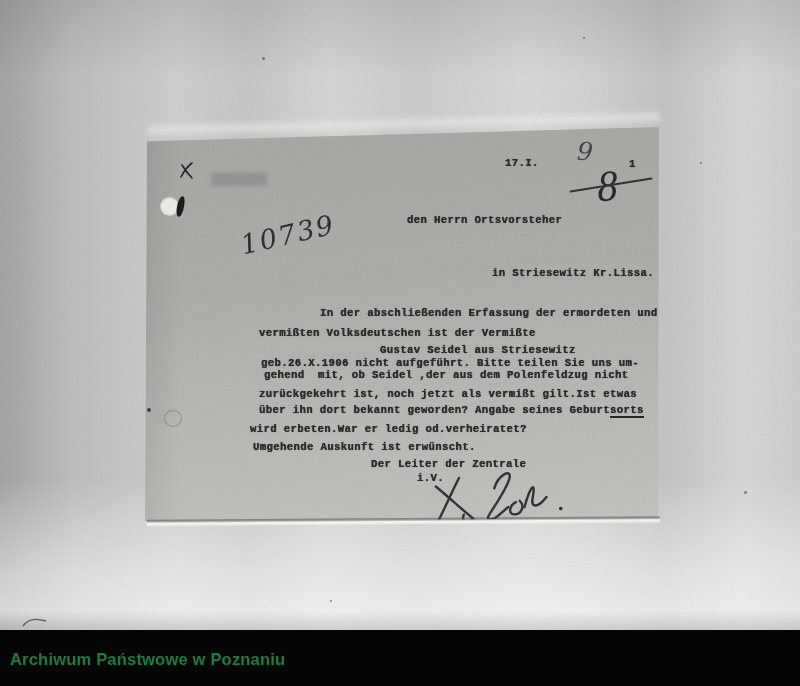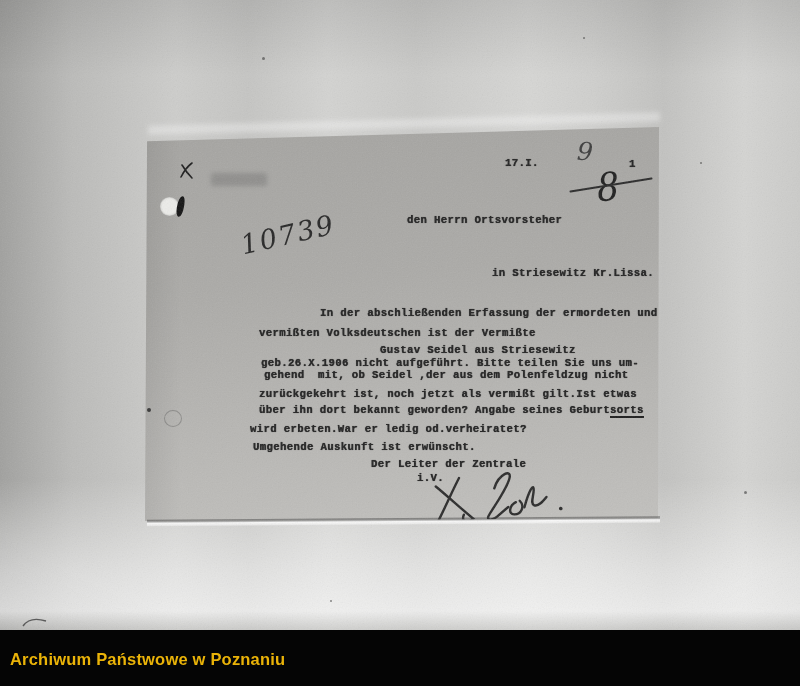--- a/index.html
+++ b/index.html
@@ -161,16 +161,16 @@
         <feColorMatrix type="saturate" values="0"></feColorMatrix>
         <feComponentTransfer>
             <feFuncA type="linear" slope="0.13" intercept="0"></feFuncA>
           </feComponentTransfer>
       </filter>
       <rect width="800" height="630" filter="url(#grain)"></rect>
     </svg>
   </div>
 
   <div class="caption-bar" style="background: rgb(5, 5, 5);">
-    <div class="caption-text" style="color: #eab308;">Archiwum Państwowe w Poznaniu</div>
+    <div class="caption-text" style="color: #15803d;">Archiwum Państwowe w Poznaniu</div>
   </div>
 
 </div>
 
 </body></html>

